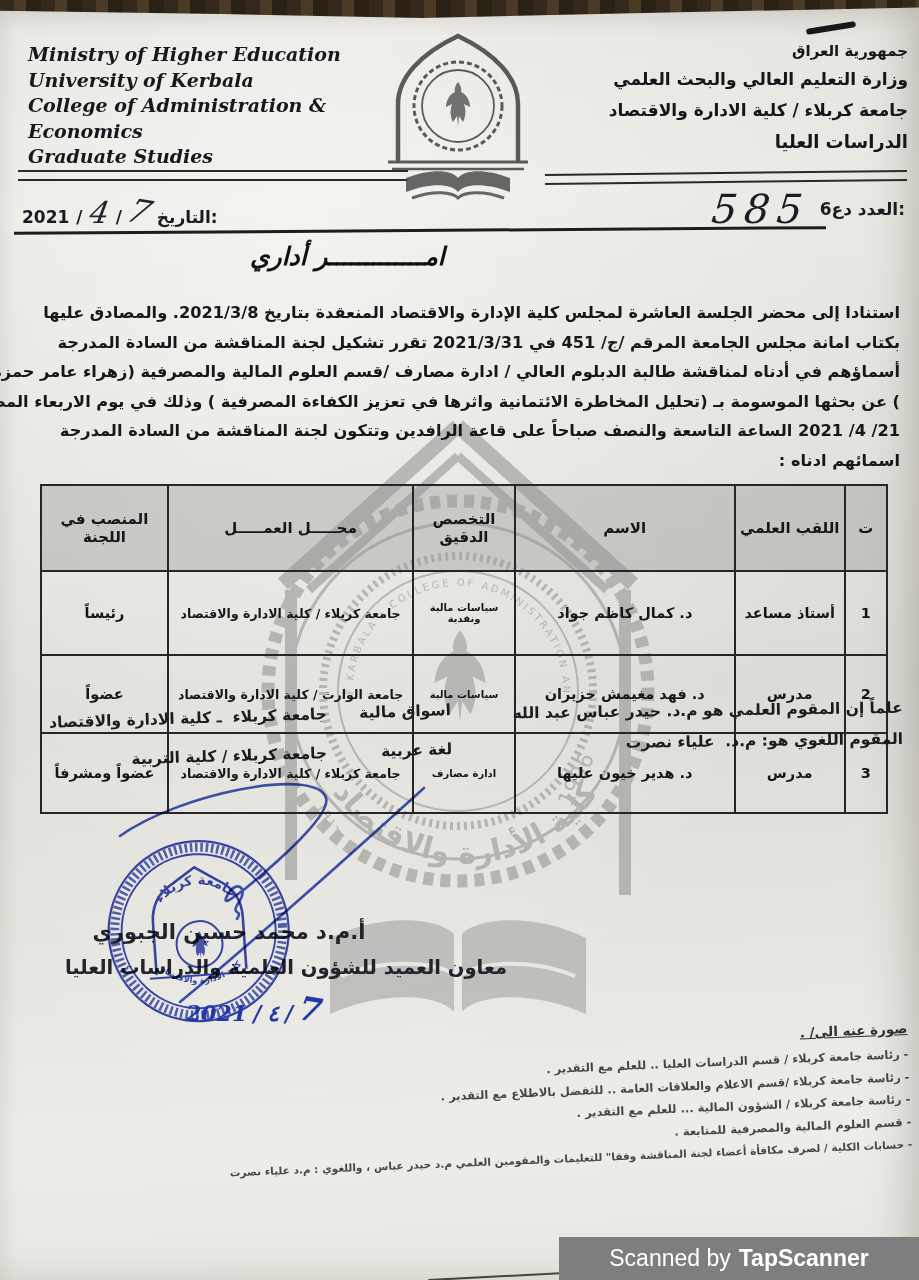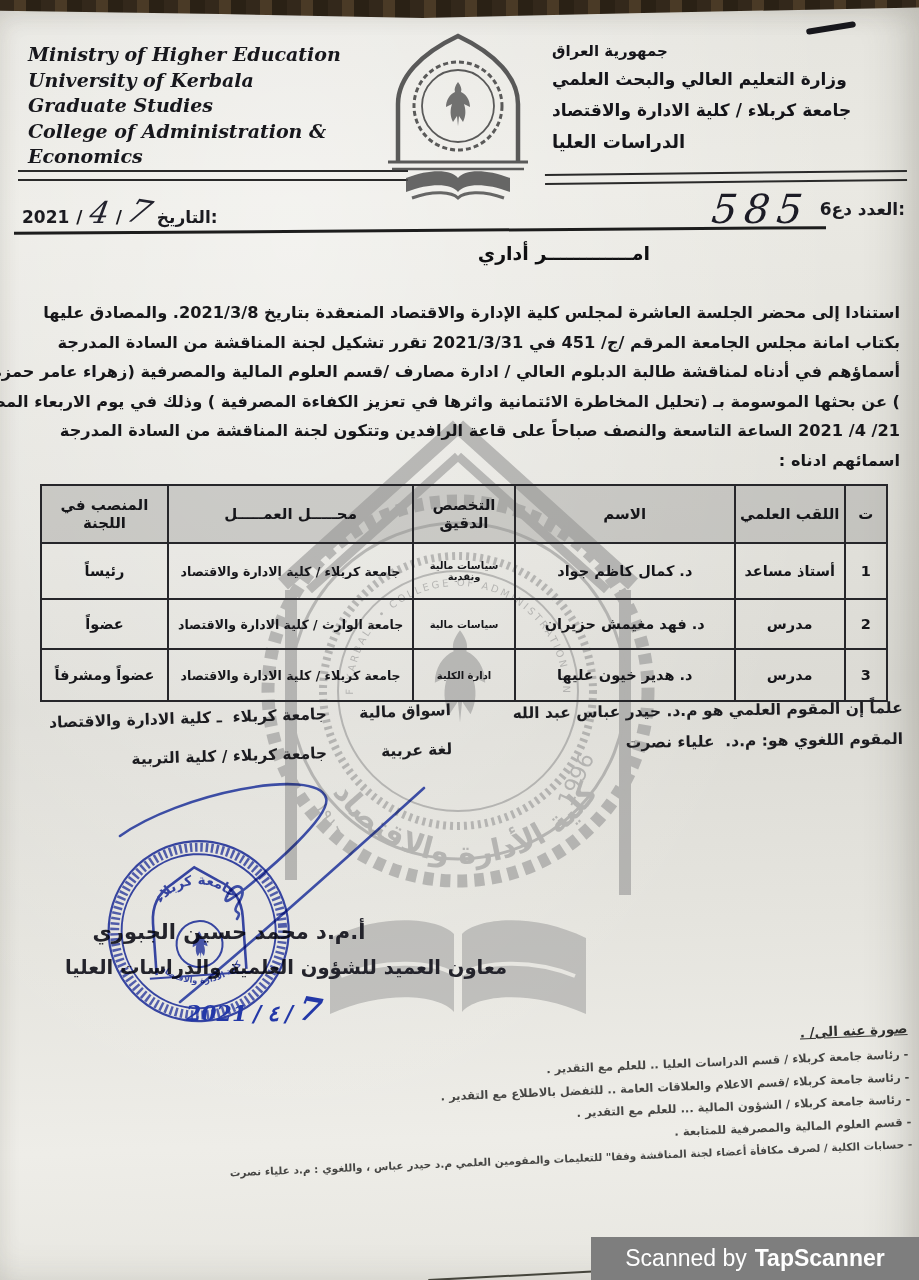--- a/index.html
+++ b/index.html
@@ -16,41 +16,41 @@
     background:repeating-linear-gradient(90deg,#33281b 0 14px,#4a3a26 14px 26px,#2a2115 26px 41px);
     clip-path:polygon(0 0,100% 0,100% 42%,70% 72%,46% 100%,24% 78%,0 60%);}
   .corner-dash{left:806px;top:25px;width:50px;height:6px;background:#17171c;border-radius:3px;transform:rotate(-9deg);z-index:5;}
   
   .en-header{left:28px;top:42px;width:372px;font-family:"DejaVu Serif",serif;font-style:italic;font-weight:bold;
     font-size:19px;line-height:25.5px;color:#17171c;z-index:3;}
   .rule{height:7px;border-top:2.5px solid #2a2a2a;border-bottom:2.5px solid #2a2a2a;z-index:3;}
   .rule-en{left:18px;top:170px;width:390px;}
   .rule-ar{left:545px;top:172px;width:362px;transform:rotate(-.6deg);}
   .logo{left:372px;top:26px;width:172px;height:182px;z-index:3;}
-  .ar-header{left:552px;top:38px;width:356px;direction:rtl;text-align:left;color:#15151a;font-weight:bold;z-index:3;}
+  .ar-header{left:552px;top:38px;width:356px;direction:rtl;text-align:right;color:#15151a;font-weight:bold;z-index:3;}
   .ar-h1{font-size:15px;line-height:26px;}
   .ar-h2{font-size:17px;line-height:30px;}
   .ar-h3{font-size:17px;line-height:32px;}
   .ar-h4{font-size:18px;line-height:32px;letter-spacing:2px;}
   
   .date-row{left:22px;top:192px;display:flex;direction:ltr;align-items:baseline;gap:7px;z-index:4;}
   .pr{font-weight:bold;font-size:17px;color:#1b1b20;}
   .hw{font-family:"DejaVu Serif",serif;font-style:italic;color:#23232e;}
   .hw-m{font-size:30px;transform:skew(-10deg);display:inline-block;}
   .hw-d{font-size:33px;transform:rotate(9deg) skew(-14deg);display:inline-block;}
   .num-row{right:14px;top:186px;display:flex;direction:ltr;align-items:center;gap:10px;z-index:4;}
   .hw-num{font-family:"DejaVu Serif",serif;font-style:italic;font-size:40px;letter-spacing:7px;color:#1c1c26;transform:skew(-6deg);}
   .hrule{left:14px;top:229px;width:812px;height:2.6px;background:#1d1d1d;transform:rotate(-.4deg);z-index:3;}
-  .title{left:250px;top:242px;width:400px;text-align:right;direction:rtl;font-weight:bold;font-size:19px;color:#101012;z-index:3;}
+  .title{left:250px;top:242px;width:400px;text-align:left;direction:rtl;font-weight:bold;font-size:25px;color:#101012;z-index:3;font-style:italic;}
   
   .body-par{left:19px;top:298px;width:881px;direction:rtl;z-index:3;}
   .bline{font-weight:bold;font-size:16.2px;line-height:29.6px;white-space:nowrap;color:#17171a;text-align:right;}
   
   table.cmt{left:40px;top:484px;width:848px;position:absolute;border-collapse:collapse;direction:rtl;z-index:3;}
-  .cmt th,.cmt td{border:2px solid #26262a;text-align:center;vertical-align:middle;font-weight:bold;color:#16161a;padding:0 3px;}
+  .cmt th,.cmt td{border:2px solid #26262a;text-align:center;vertical-align:middle;font-weight:bold;color:#16161a;padding:14px 3px;}
   .cmt thead th{height:56px;background:rgba(150,150,146,.38);font-size:15px;}
   .cmt td{font-size:14.5px;}
   .cmt td.spec{font-size:10px;}
   .cmt td.work{font-size:12.5px;white-space:nowrap;}
   .r1 td{height:54px;} .r2 td{height:48px;} .r3 td{height:50px;}
   
   .notes-r{right:16px;top:702px;width:450px;direction:rtl;text-align:right;font-weight:bold;font-size:15.5px;color:#1c1c20;transform:rotate(-.8deg);z-index:3;}
   .notes-r div{margin-bottom:13px;white-space:pre;}
   .notes-l{left:16px;top:708px;width:436px;direction:rtl;text-align:right;font-weight:bold;font-size:15.5px;color:#1c1c20;transform:rotate(-1.8deg);z-index:3;}
   .notes-l div{margin-bottom:21px;white-space:pre;}
@@ -63,38 +63,38 @@
   .sig-date{left:186px;top:990px;display:flex;direction:ltr;align-items:baseline;gap:6px;z-index:7;color:#2338a8;
     font-family:"DejaVu Serif",serif;font-style:italic;font-weight:bold;font-size:22px;}
   .sig-date .big7{font-size:33px;transform:rotate(10deg);display:inline-block;}
   
   .footer{right:12px;top:1020px;width:600px;direction:rtl;text-align:right;transform:rotate(-2.4deg);transform-origin:right top;color:#30302e;z-index:3;}
   .f-head{font-weight:bold;font-size:13.5px;text-decoration:underline;margin-bottom:7px;}
   .f-item{font-size:11.5px;font-weight:bold;line-height:22.5px;white-space:nowrap;opacity:.88;}
   .f-item.last{font-size:10.5px;}
   .bottom-line{left:428px;top:1266px;width:500px;height:2.4px;background:#45453c;transform:rotate(-3deg);z-index:2;}
   
-  .tap-bar{right:0;bottom:0;width:328px;height:43px;background:#7e7e7e;z-index:10;display:flex;align-items:center;justify-content:center;gap:8px;
+  .tap-bar{right:0;bottom:0;width:360px;height:43px;background:#7e7e7e;z-index:10;display:flex;align-items:center;justify-content:center;gap:8px;
     color:#fff;font-family:"Liberation Sans",sans-serif;font-size:23px;}
   .tap-bar .brand{font-weight:bold;}
   svg text{font-family:"DejaVu Sans",sans-serif;}
 </style>
 </head>
 <body>
 
 <div id="page">
 
   <div class="abs topstrip"></div>
   <div class="abs corner-dash"></div>
 
   <div class="abs en-header">
     <div>Ministry of Higher Education</div>
     <div>University of Kerbala</div>
+    <div>College of Administration &amp; Economics</div>
     <div>Graduate Studies</div>
-    <div>College of Administration &amp; Economics</div>
   </div>
   <div class="abs rule rule-en"></div>
 
   <svg class="abs logo" viewBox="0 0 172 182">
     <g fill="none" stroke="#4a4a4a" opacity=".9">
       <path d="M26,136 L26,78 C26,52 48,28 86,10 C124,28 146,52 146,78 L146,136" stroke-width="4.5"></path>
       <path d="M16,136 H156" stroke-width="3"></path>
       <path d="M20,143 H152" stroke-width="2.5"></path>
       <circle cx="86" cy="80" r="44" stroke-width="3" stroke-dasharray="5 3"></circle>
       <circle cx="86" cy="80" r="36" stroke-width="1.8"></circle>
@@ -172,21 +172,21 @@
         <td>مدرس</td>
         <td>د. فهد مغيمش حزيران</td>
         <td class="spec">سياسات مالية</td>
         <td class="work">جامعة الوارث / كلية الادارة والاقتصاد</td>
         <td>عضواً</td>
       </tr>
       <tr class="r3">
         <td>3</td>
         <td>مدرس</td>
         <td>د. هدير خيون عليها</td>
-        <td class="spec">ادارة الكلية</td>
+        <td class="spec">ادارة مصارف</td>
         <td class="work">جامعة كربلاء / كلية الادارة والاقتصاد</td>
         <td>عضواً ومشرفاً</td>
       </tr>
     </tbody>
   </table>
 
   <div class="abs notes-r">
     <div>علماً إن المقوم العلمي هو م.د. حيدر عباس عبد الله</div>
     <div>المقوم اللغوي هو: م.د.  علياء نصرت</div>
   </div>

